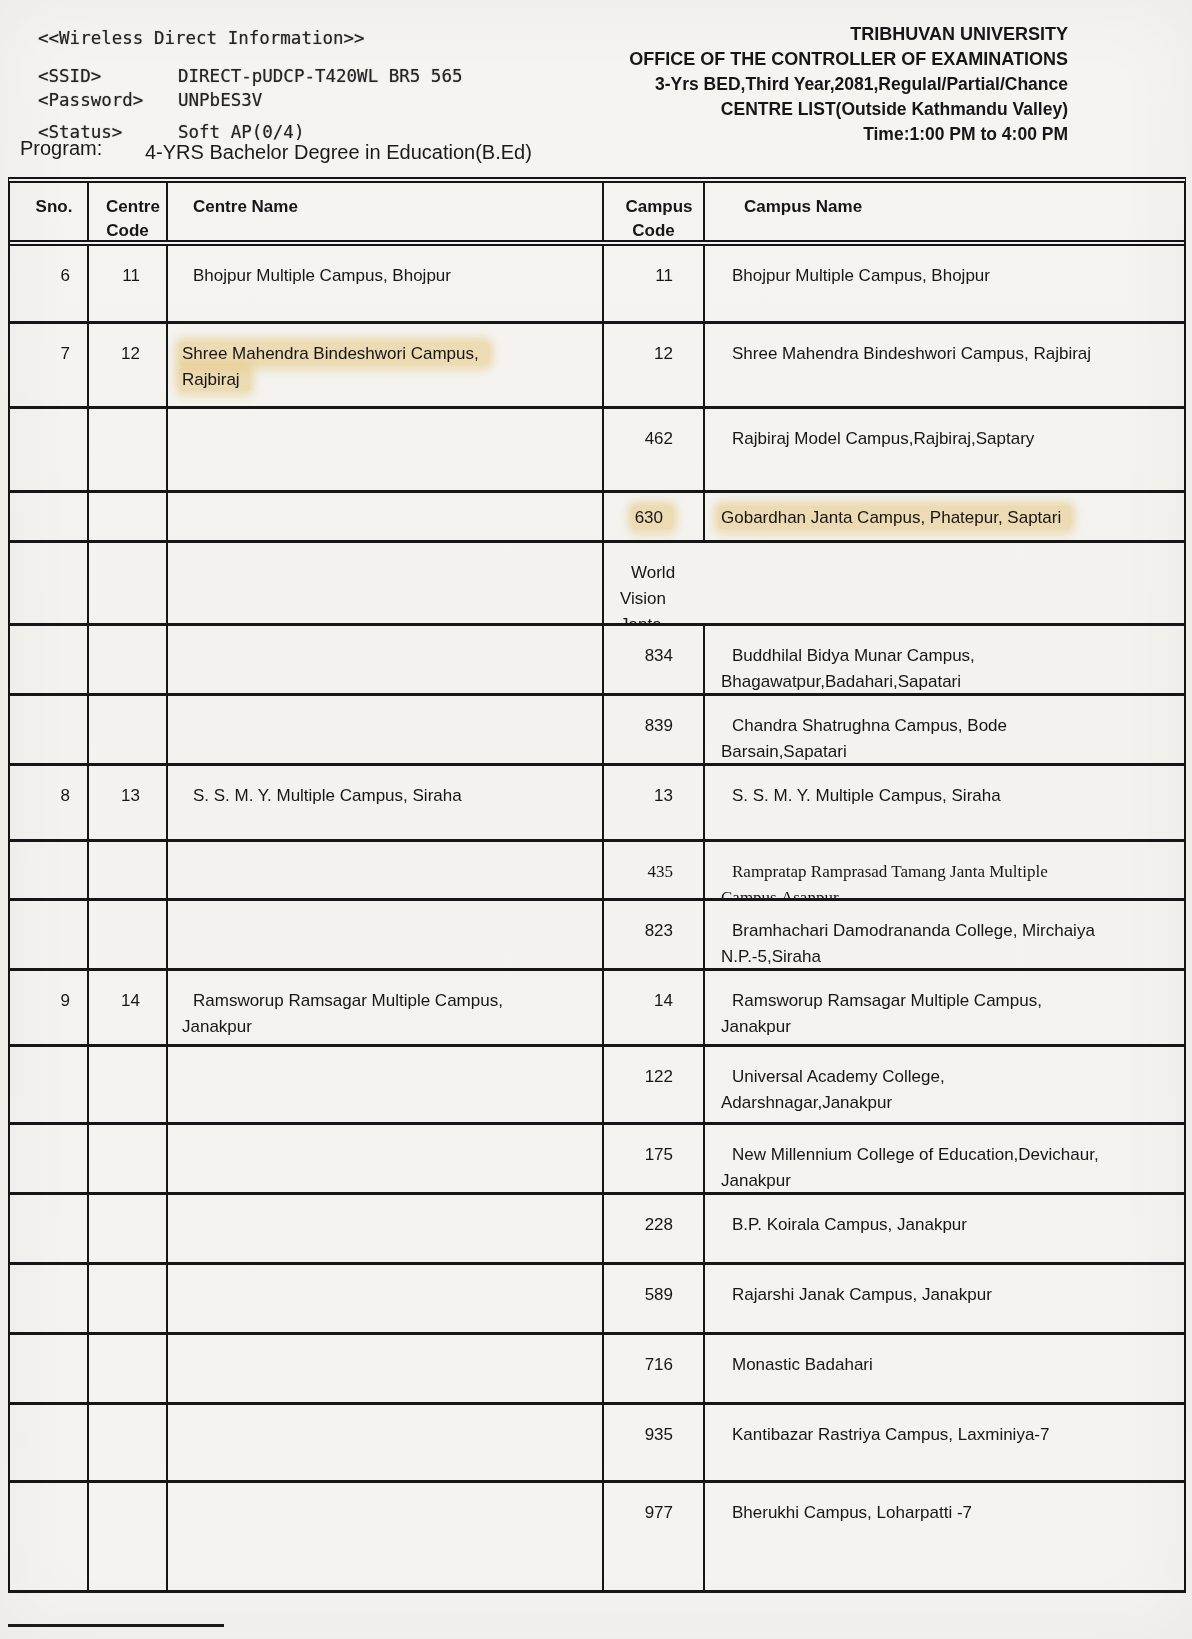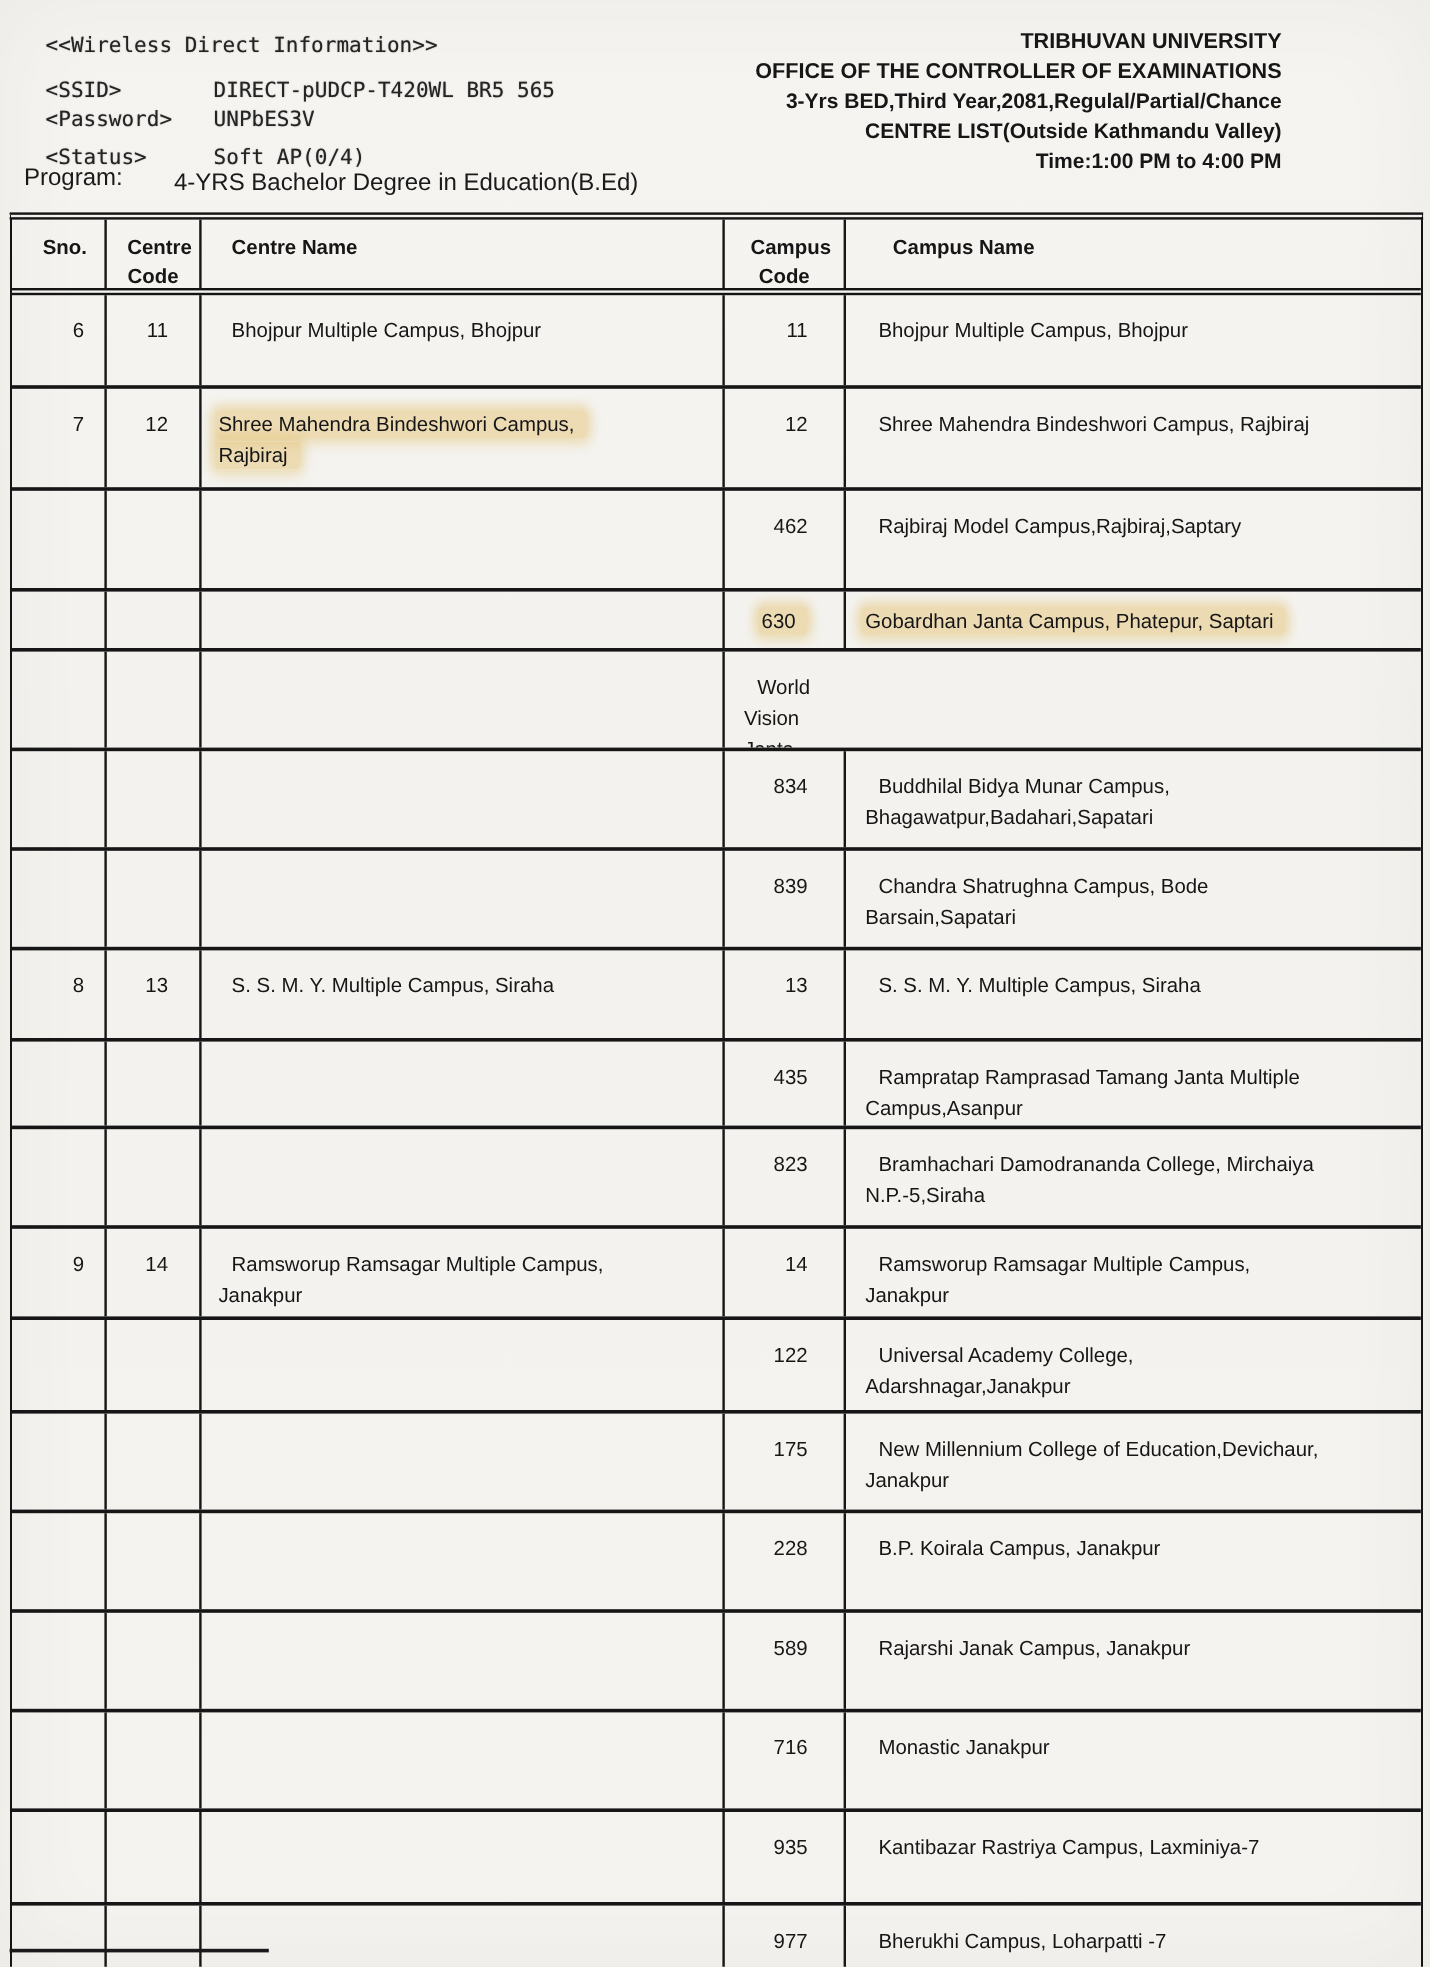--- a/index.html
+++ b/index.html
@@ -38,28 +38,28 @@
   .ctable{
     position:absolute;left:8px;top:177px;width:1178px;z-index:2;
     border-top:6px double #141414;border-left:2.5px solid #141414;border-right:2.5px solid #141414;
     box-sizing:border-box;font-size:17px;color:#161616;
   }
   .trow,.thead{
     display:grid;grid-template-columns:79px 79px 436px 101px 478px;
     box-sizing:border-box;
   }
   .thead{height:63px;border-bottom:6px double #141414;font-weight:bold;}
-  .trow{height:83px;border-bottom:3px solid #161616;}
+  .trow{height:70px;border-bottom:3px solid #161616;}
   .trow:nth-child(1){height:78px;}
   .trow:nth-child(2){height:85px;}
   .trow:nth-child(3){height:84px;}
   .trow:nth-child(4){height:50px;}
   .trow:nth-child(5){height:83px;}
   .trow:nth-child(8){height:76px;}
-  .trow:nth-child(9){height:73px;}
+  .trow:nth-child(9){height:59px;font-family:Liberation Serif, serif;}
   .trow:nth-child(11){height:76px;}
   .trow:nth-child(12){height:78px;}
   .trow:nth-child(17){height:78px;}
   .trow:nth-child(18){height:110px;}
   .cell{box-sizing:border-box;border-right:2.5px solid #161616;padding-top:17px;
         line-height:26px;overflow:hidden;}
   .cell:last-child{border-right:none;}
   .trow:nth-child(4) .cell{padding-top:12px;}
   .c-sno{text-align:right;padding-right:17px;}
   .c-ccode{text-align:right;padding-right:26px;}
@@ -229,21 +229,21 @@
           <div class="cell c-ccode"></div>
           <div class="cell c-cname"></div>
           <div class="cell c-pcode"><span class="txt">589</span></div>
           <div class="cell c-pname"><span class="txt">Rajarshi Janak Campus, Janakpur</span></div>
         </div>
         <div class="trow">
           <div class="cell c-sno"></div>
           <div class="cell c-ccode"></div>
           <div class="cell c-cname"></div>
           <div class="cell c-pcode"><span class="txt">716</span></div>
-          <div class="cell c-pname"><span class="txt">Monastic Janakpur</span></div>
+          <div class="cell c-pname"><span class="txt">Monastic Badahari</span></div>
         </div>
         <div class="trow">
           <div class="cell c-sno"></div>
           <div class="cell c-ccode"></div>
           <div class="cell c-cname"></div>
           <div class="cell c-pcode"><span class="txt">935</span></div>
           <div class="cell c-pname"><span class="txt">Kantibazar Rastriya Campus, Laxminiya-7</span></div>
         </div>
         <div class="trow">
           <div class="cell c-sno"></div>

